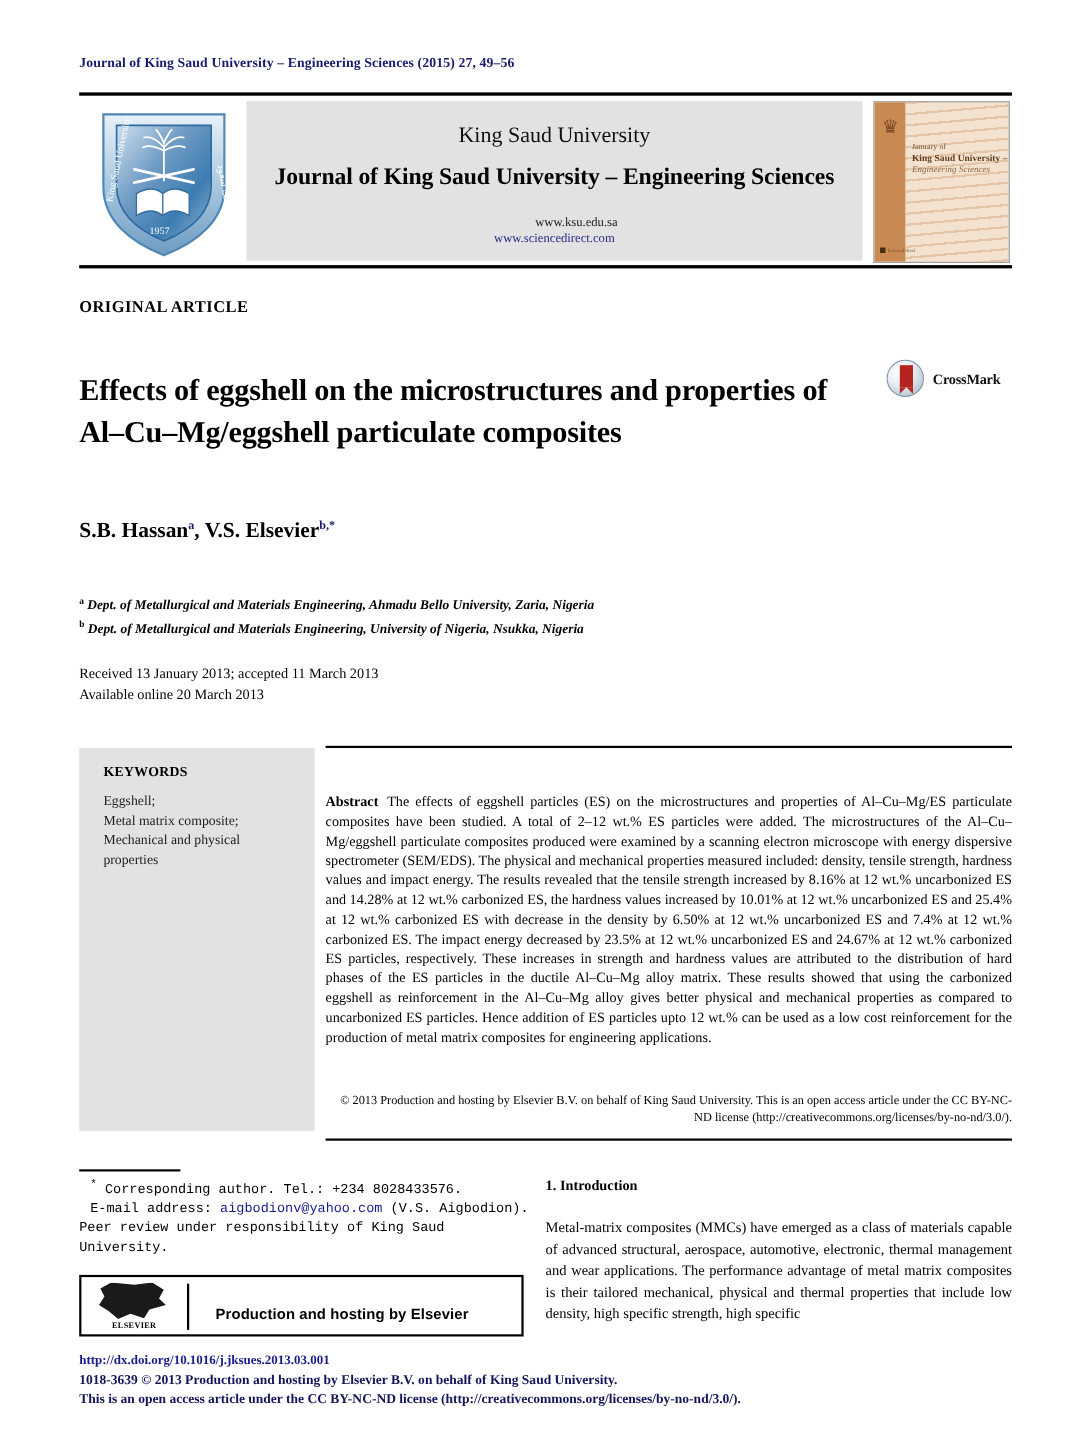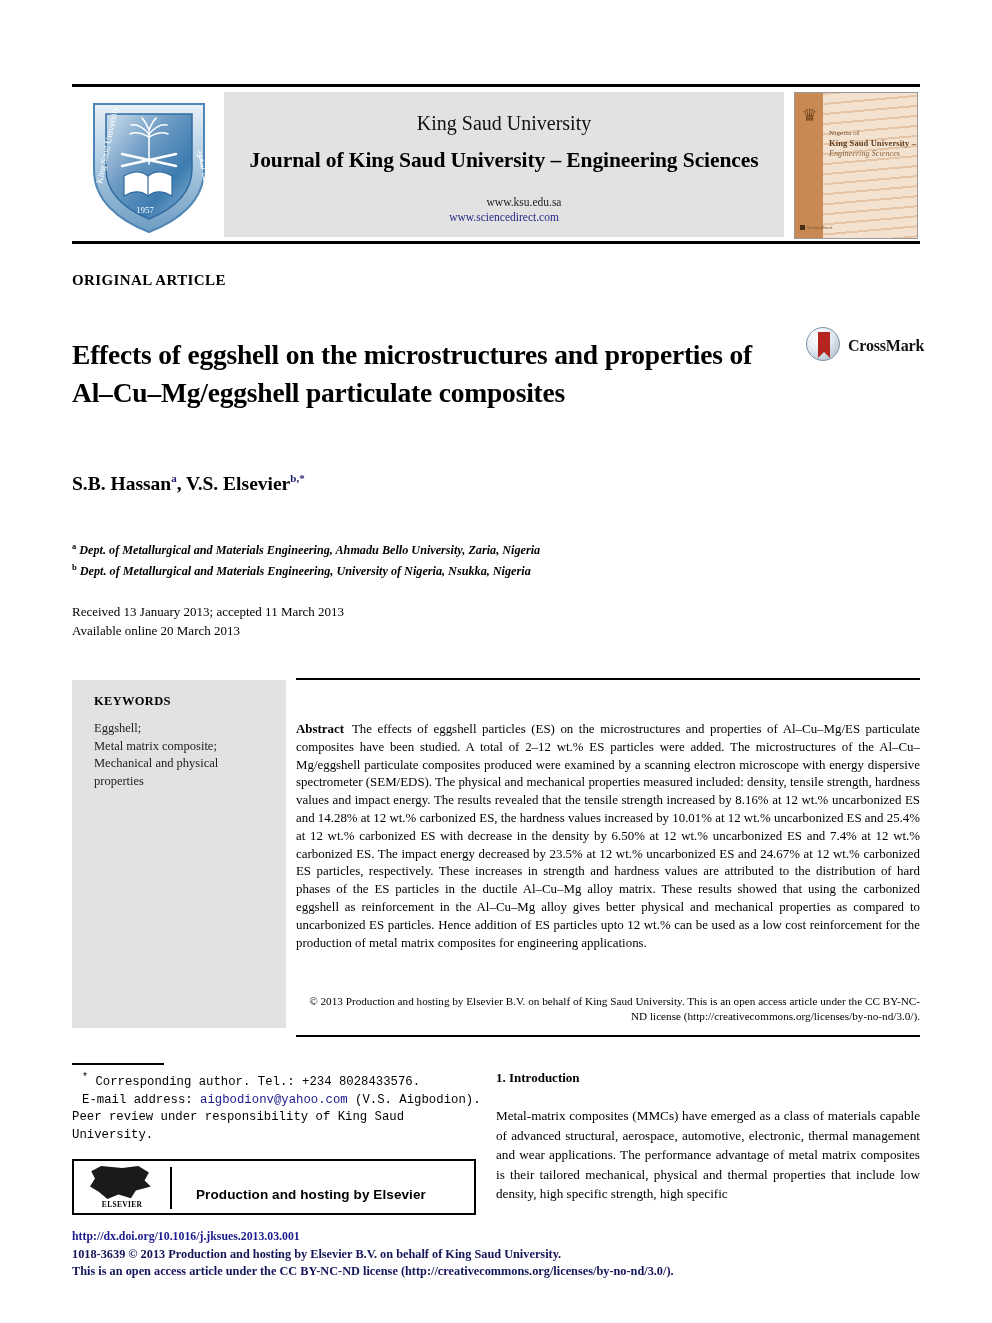--- a/index.html
+++ b/index.html
@@ -225,21 +225,21 @@
     position: absolute;
     left: 0; top: 20px;
     border-left: 6px solid #b5241f;
     border-right: 6px solid #b5241f;
     border-bottom: 6px solid transparent;
   }
   .cm-text {
     position: absolute;
     left: 42px;
     top: 10px;
-    font-size: 16px;
+    font-size: 13px;
     font-weight: bold;
     color: #111;
     letter-spacing: -0.2px;
     text-align: right;
   }
 
   
   .authors {
     position: absolute;
     left: 72px;
@@ -452,20 +452,21 @@
   }
 
   
   .shield-wrap { position: absolute; left: 0; top: 0; width: 146px; height: 145px; }
 </style>
 </head>
 <body>
 
 <div class="page">
 
+  <div class="running-head">Journal of King Saud University – Engineering Sciences (2015) 27, 49–56</div>
 
   <div class="masthead">
     <div class="rule-top"></div>
 
     <div class="ksu-logo">
       <div class="shield-wrap">
         <svg viewBox="0 0 146 145" width="146" height="145" aria-hidden="true">
           <defs>
             <linearGradient id="shieldGrad" x1="0" y1="0" x2="1" y2="1">
               <stop offset="0%" stop-color="#cfe0ef"></stop>
@@ -511,21 +512,21 @@
       <div class="cp-univ">King Saud University</div>
       <div class="cp-journal">Journal of King Saud University – Engineering Sciences</div>
       <div class="cp-url1">www.ksu.edu.sa</div>
       <div class="cp-url2">www.sciencedirect.com</div>
     </div>
 
     <div class="cover-thumb">
       <div class="cover-left-band"></div>
       <div class="cover-stripes"></div>
       <div class="cover-crest">♛</div>
-      <div class="cover-t1">Nigeria of</div>
+      <div class="cover-t1">January of</div>
       <div class="cover-t2">King Saud University –</div>
       <div class="cover-t3">Engineering Sciences</div>
       <div class="cover-foot"><span class="sq"></span><span>ScienceDirect</span></div>
     </div>
 
     <div class="rule-bottom"></div>
   </div>
 
   <div class="article-type">ORIGINAL ARTICLE</div>
 

